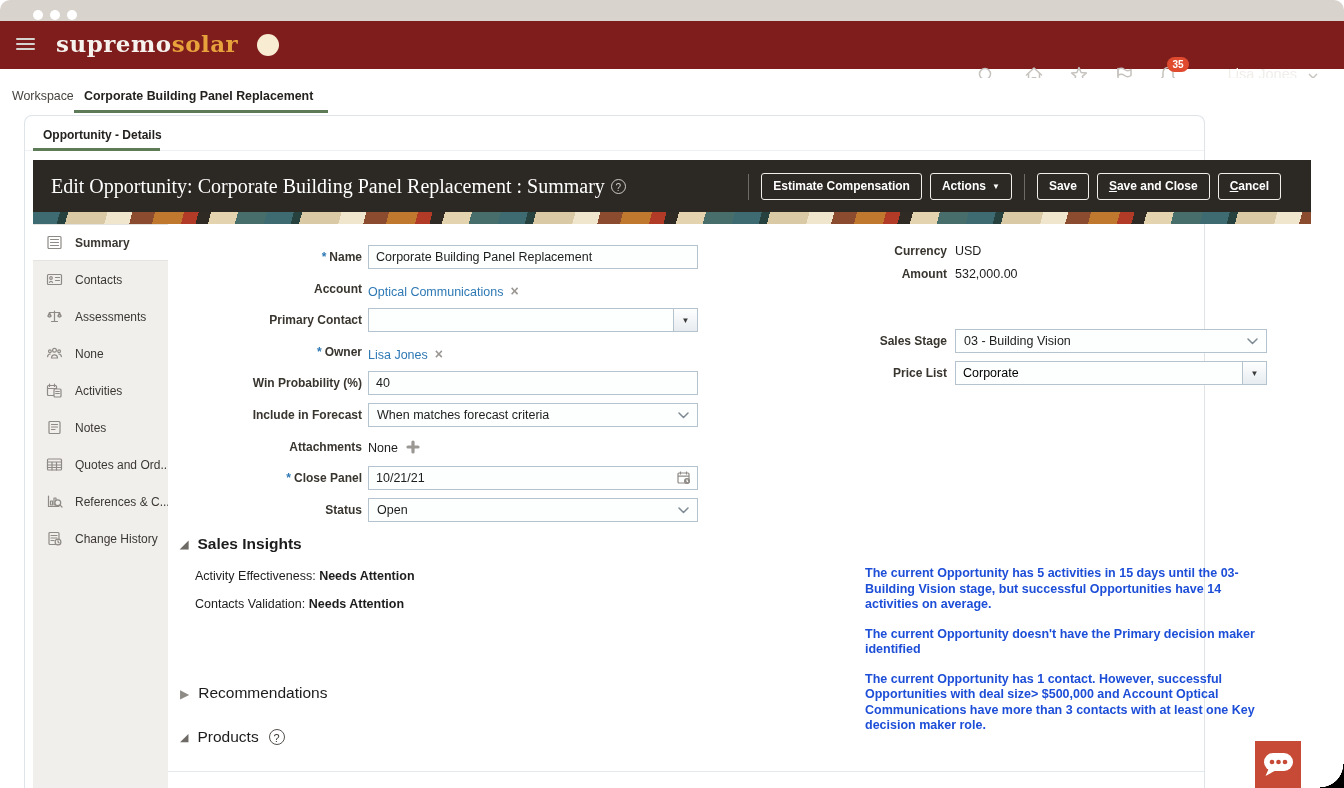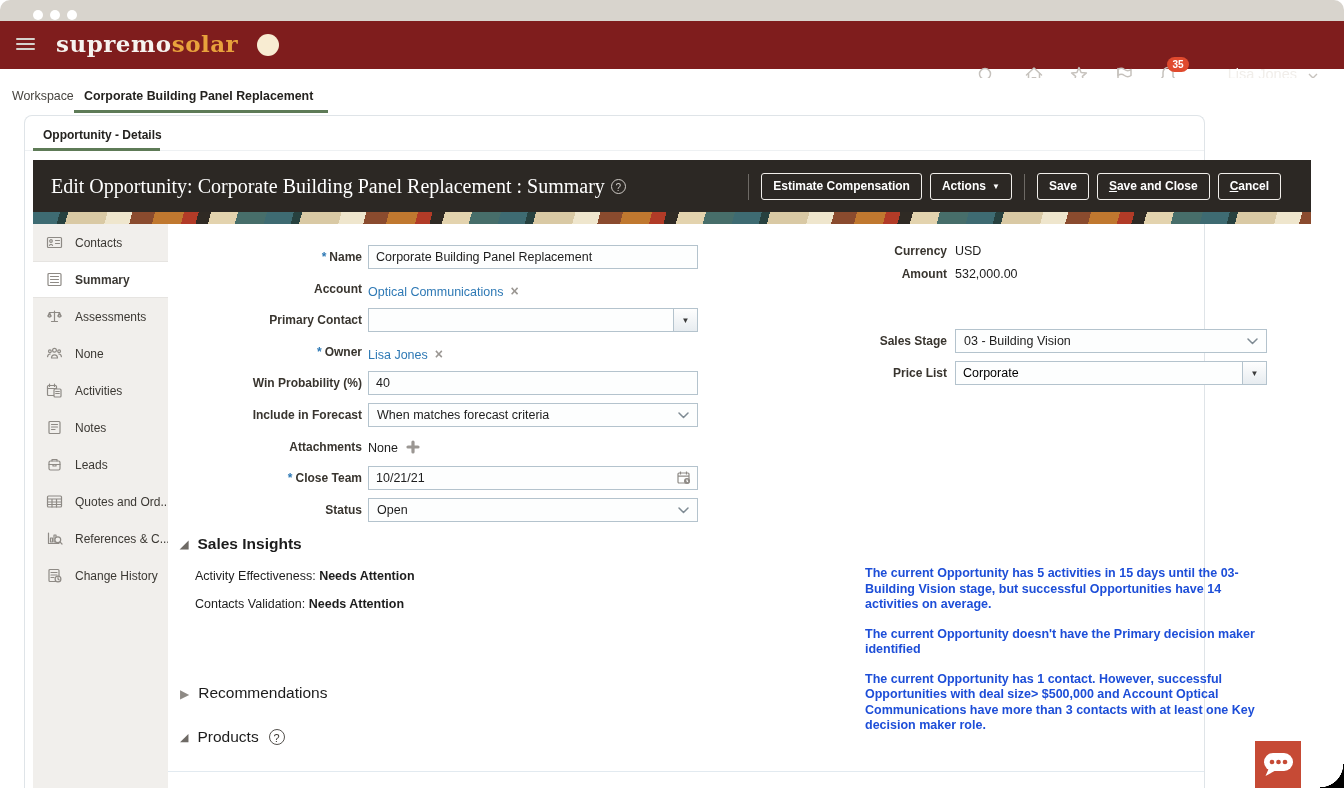--- a/index.html
+++ b/index.html
@@ -182,34 +182,34 @@
             <span class="btn-label ak">Save and Close</span>
           </button>
         <button class="hbtn">
             <span class="btn-label ak">Cancel</span>
           </button>
       </div>
     </div>
     <div class="pattern"></div>
 
     <div class="sidebar">
+      <div class="side-item active">
+        <span class="sicon"><svg width="17" height="17" viewBox="0 0 17 17">
+              <rect x="2" y="2.5" width="13" height="12" rx="1"></rect>
+              <path d="M4.5 5.5h8M4.5 8.5h8M4.5 11.5h8"></path>
+            </svg></span>
+        <span class="slabel">Summary</span>
+      </div>
       <div class="side-item">
         <span class="sicon"><svg width="17" height="17" viewBox="0 0 17 17">
               <rect x="1.5" y="3.5" width="14" height="10" rx="1"></rect>
               <circle cx="5" cy="7" r="1.3"></circle>
               <path d="M3.5 11.5c.3-1.5 2.7-1.5 3 0M9.5 6.5h4M9.5 9.5h4"></path>
             </svg></span>
         <span class="slabel">Contacts</span>
-      </div>
-      <div class="side-item active">
-        <span class="sicon"><svg width="17" height="17" viewBox="0 0 17 17">
-              <rect x="2" y="2.5" width="13" height="12" rx="1"></rect>
-              <path d="M4.5 5.5h8M4.5 8.5h8M4.5 11.5h8"></path>
-            </svg></span>
-        <span class="slabel">Summary</span>
       </div>
       <div class="side-item">
         <span class="sicon"><svg width="17" height="17" viewBox="0 0 17 17">
               <path d="M8.5 3v10.5M5.5 13.5h6M3.5 4.5h10"></path>
               <path d="M3.5 4.5L2 8h3zM13.5 4.5L12 8h3z"></path>
               <path d="M2 8a1.6 1.6 0 0 0 3 0M12 8a1.6 1.6 0 0 0 3 0"></path>
             </svg></span>
         <span class="slabel">Assessments</span>
       </div>
       <div class="side-item">
@@ -229,28 +229,20 @@
               <path d="M9.7 9.5h3.6M9.7 11.5h3.6"></path>
             </svg></span>
         <span class="slabel">Activities</span>
       </div>
       <div class="side-item">
         <span class="sicon"><svg width="17" height="17" viewBox="0 0 17 17">
               <rect x="3" y="2.5" width="11" height="12" rx="1"></rect>
               <path d="M5.5 5.5h6M5.5 8h6M5.5 10.5h3.5"></path>
             </svg></span>
         <span class="slabel">Notes</span>
-      </div>
-      <div class="side-item">
-        <span class="sicon"><svg width="17" height="17" viewBox="0 0 17 17">
-              <path d="M6 5V3.5h5V5"></path>
-              <rect x="3" y="5" width="11" height="9" rx="1.5"></rect>
-              <path d="M3 8.5h11M7 8.5v1.5h3V8.5"></path>
-            </svg></span>
-        <span class="slabel">Leads</span>
       </div>
       <div class="side-item">
         <span class="sicon"><svg width="17" height="17" viewBox="0 0 17 17">
               <rect x="1.5" y="3" width="14" height="11" rx="1"></rect>
               <path d="M1.5 6h14M1.5 9h14M1.5 11.5h14M6 6v8M10.5 6v8"></path>
             </svg></span>
         <span class="slabel">Quotes and Ord...</span>
       </div>
       <div class="side-item">
         <span class="sicon"><svg width="17" height="17" viewBox="0 0 17 17">
@@ -309,21 +301,21 @@
             </svg></span>
       </div>
 
       <div class="lbl" style="top:216px">Attachments</div>
       <div class="ctl rotext" style="top:216px">
         <span>None</span><svg class="plus-icon" width="14" height="14" viewBox="0 0 14 14">
             <path d="M7 2v10M2 7h10" stroke="#9b9793" stroke-width="3.2" stroke-linecap="round"></path>
           </svg>
       </div>
 
-      <div class="lbl" style="top:247px"><span class="req">*</span><span>Close Team</span></div>
+      <div class="lbl" style="top:247px"><span class="req">*</span><span>Close Panel</span></div>
       <div class="ctl datewrap" style="top:242px">
         <input class="tinput" value="10/21/21" style="">
         <span class="cal"><svg width="16" height="16" viewBox="0 0 16 16" fill="none" stroke="#8e8a85" stroke-width="1.2">
               <rect x="2" y="3" width="11" height="10" rx="1"></rect>
               <path d="M4.5 1.5v3M10.5 1.5v3M2 6.2h11"></path>
               <circle cx="11" cy="11" r="3" fill="#8e8a85" stroke="none"></circle>
               <path d="M11 9.5V11l1 .7" stroke="#ffffff"></path>
             </svg></span>
       </div>
 

